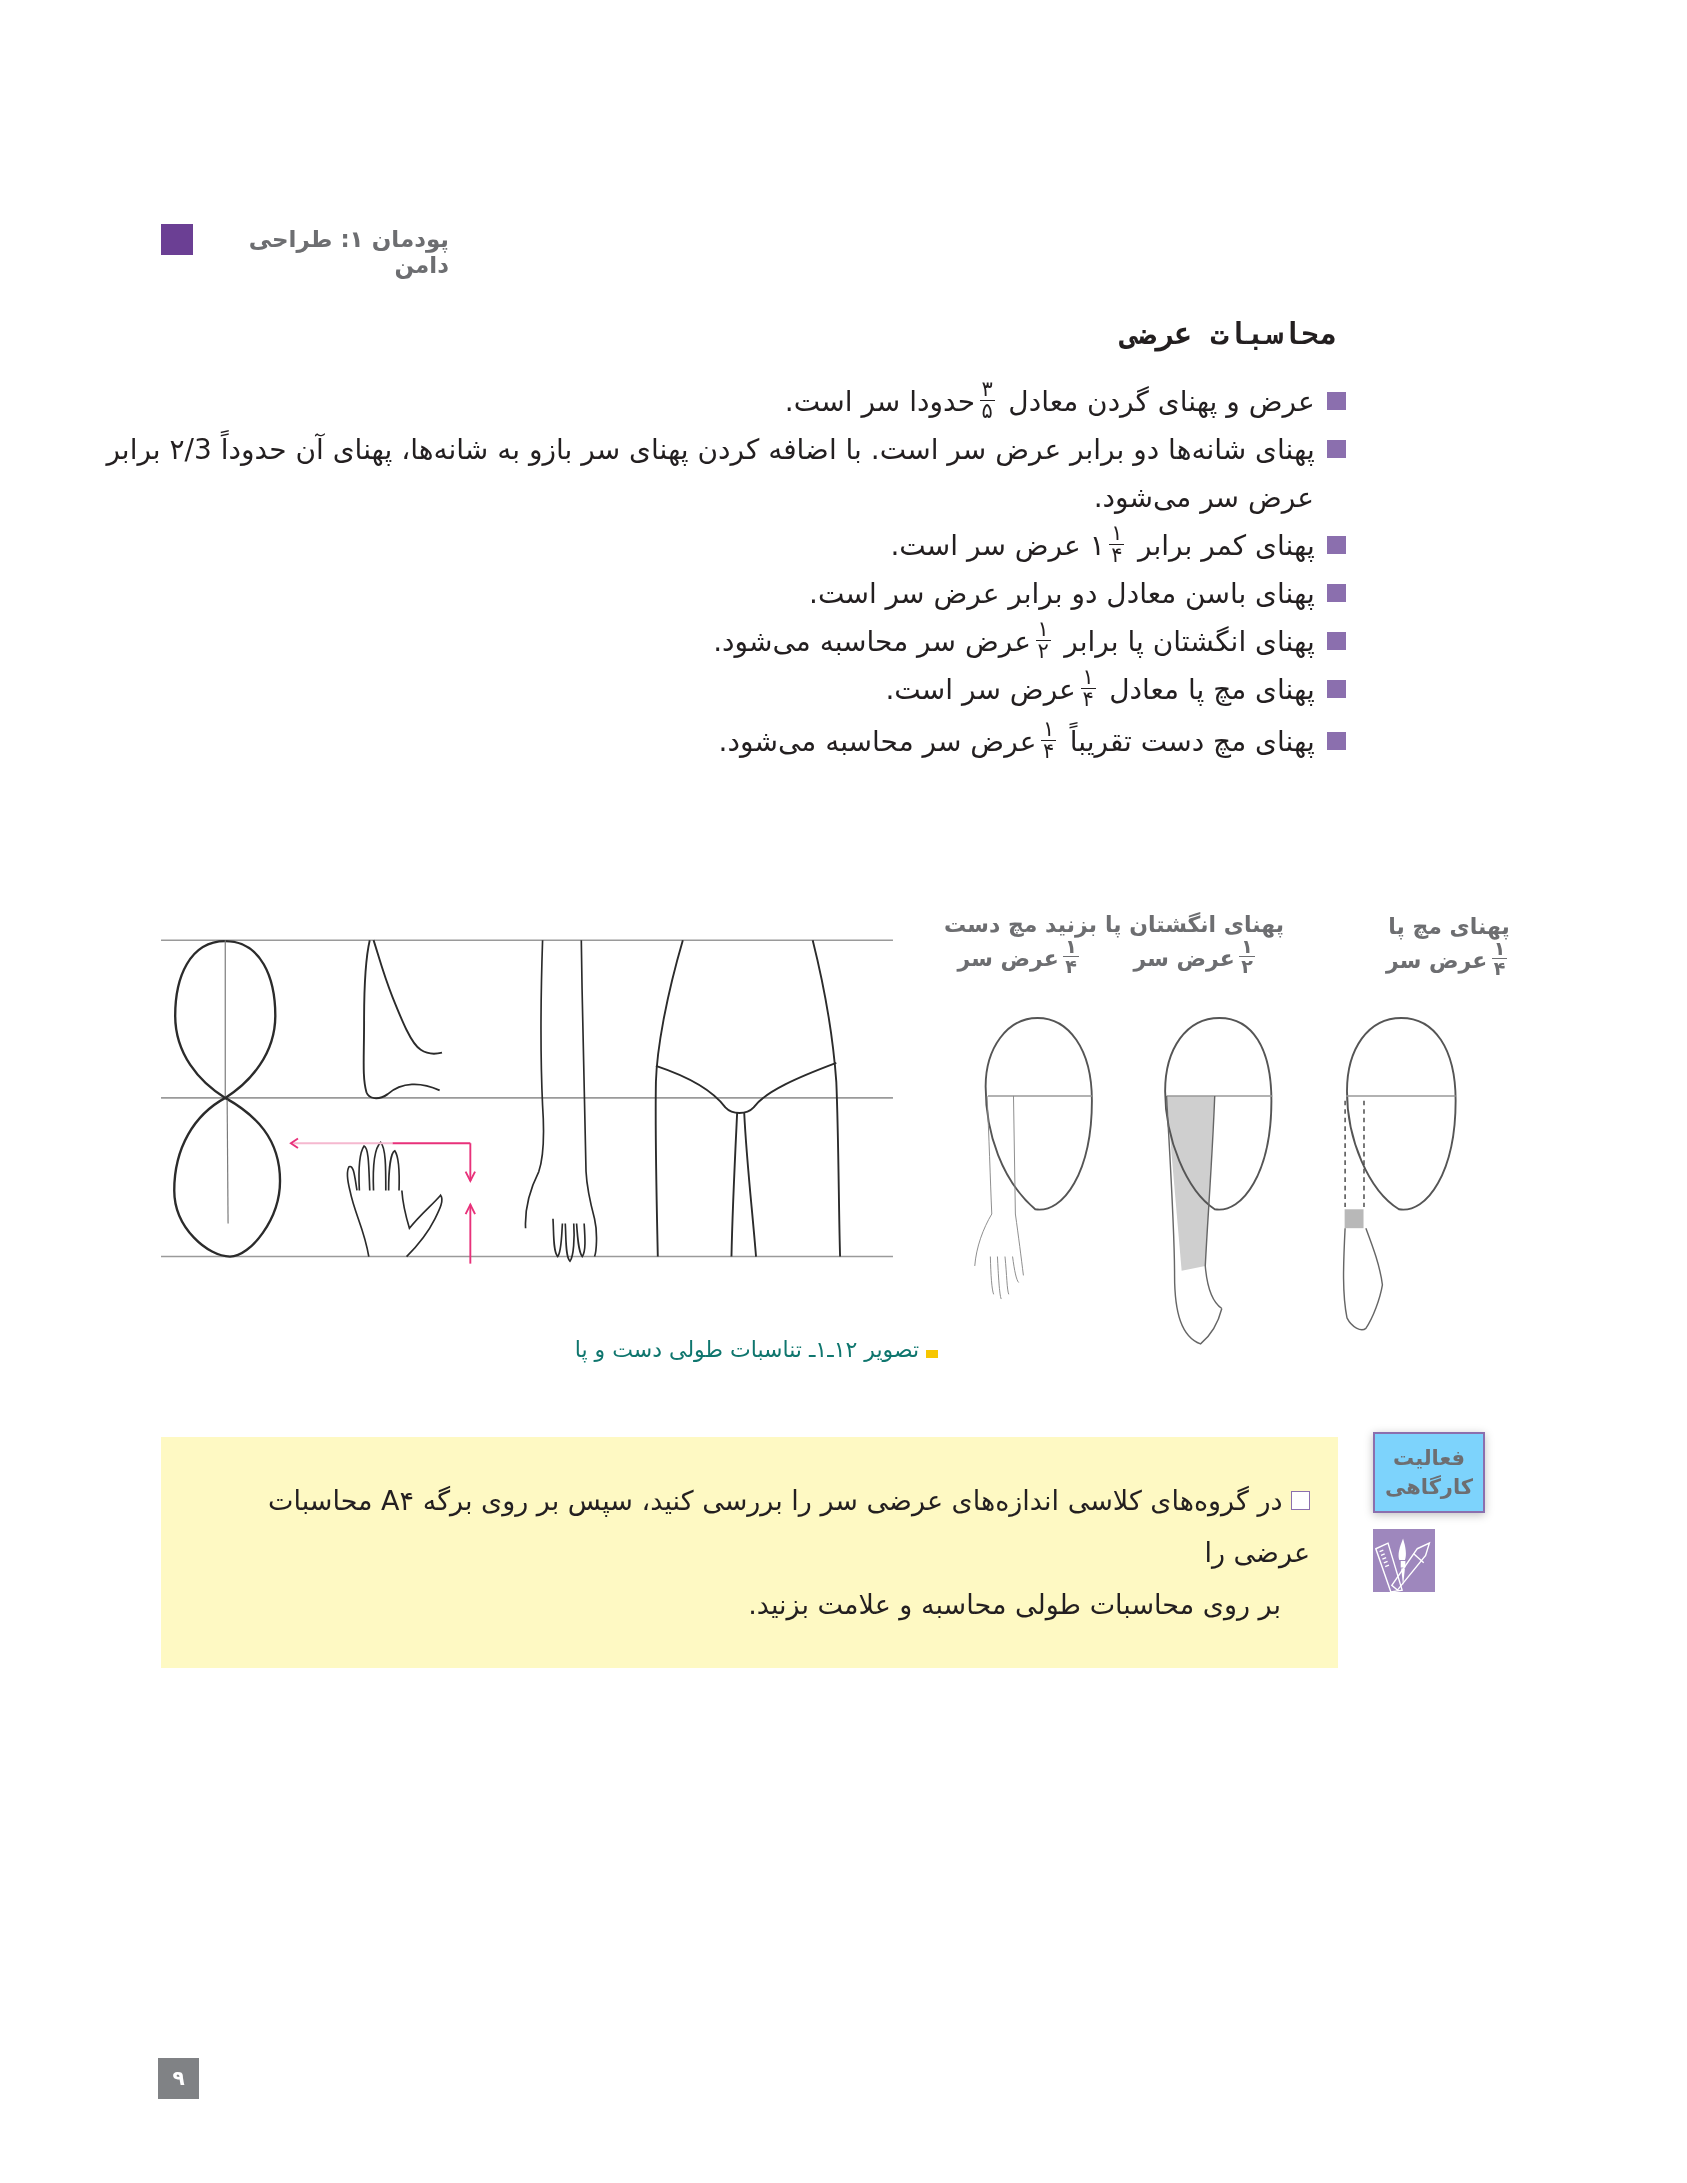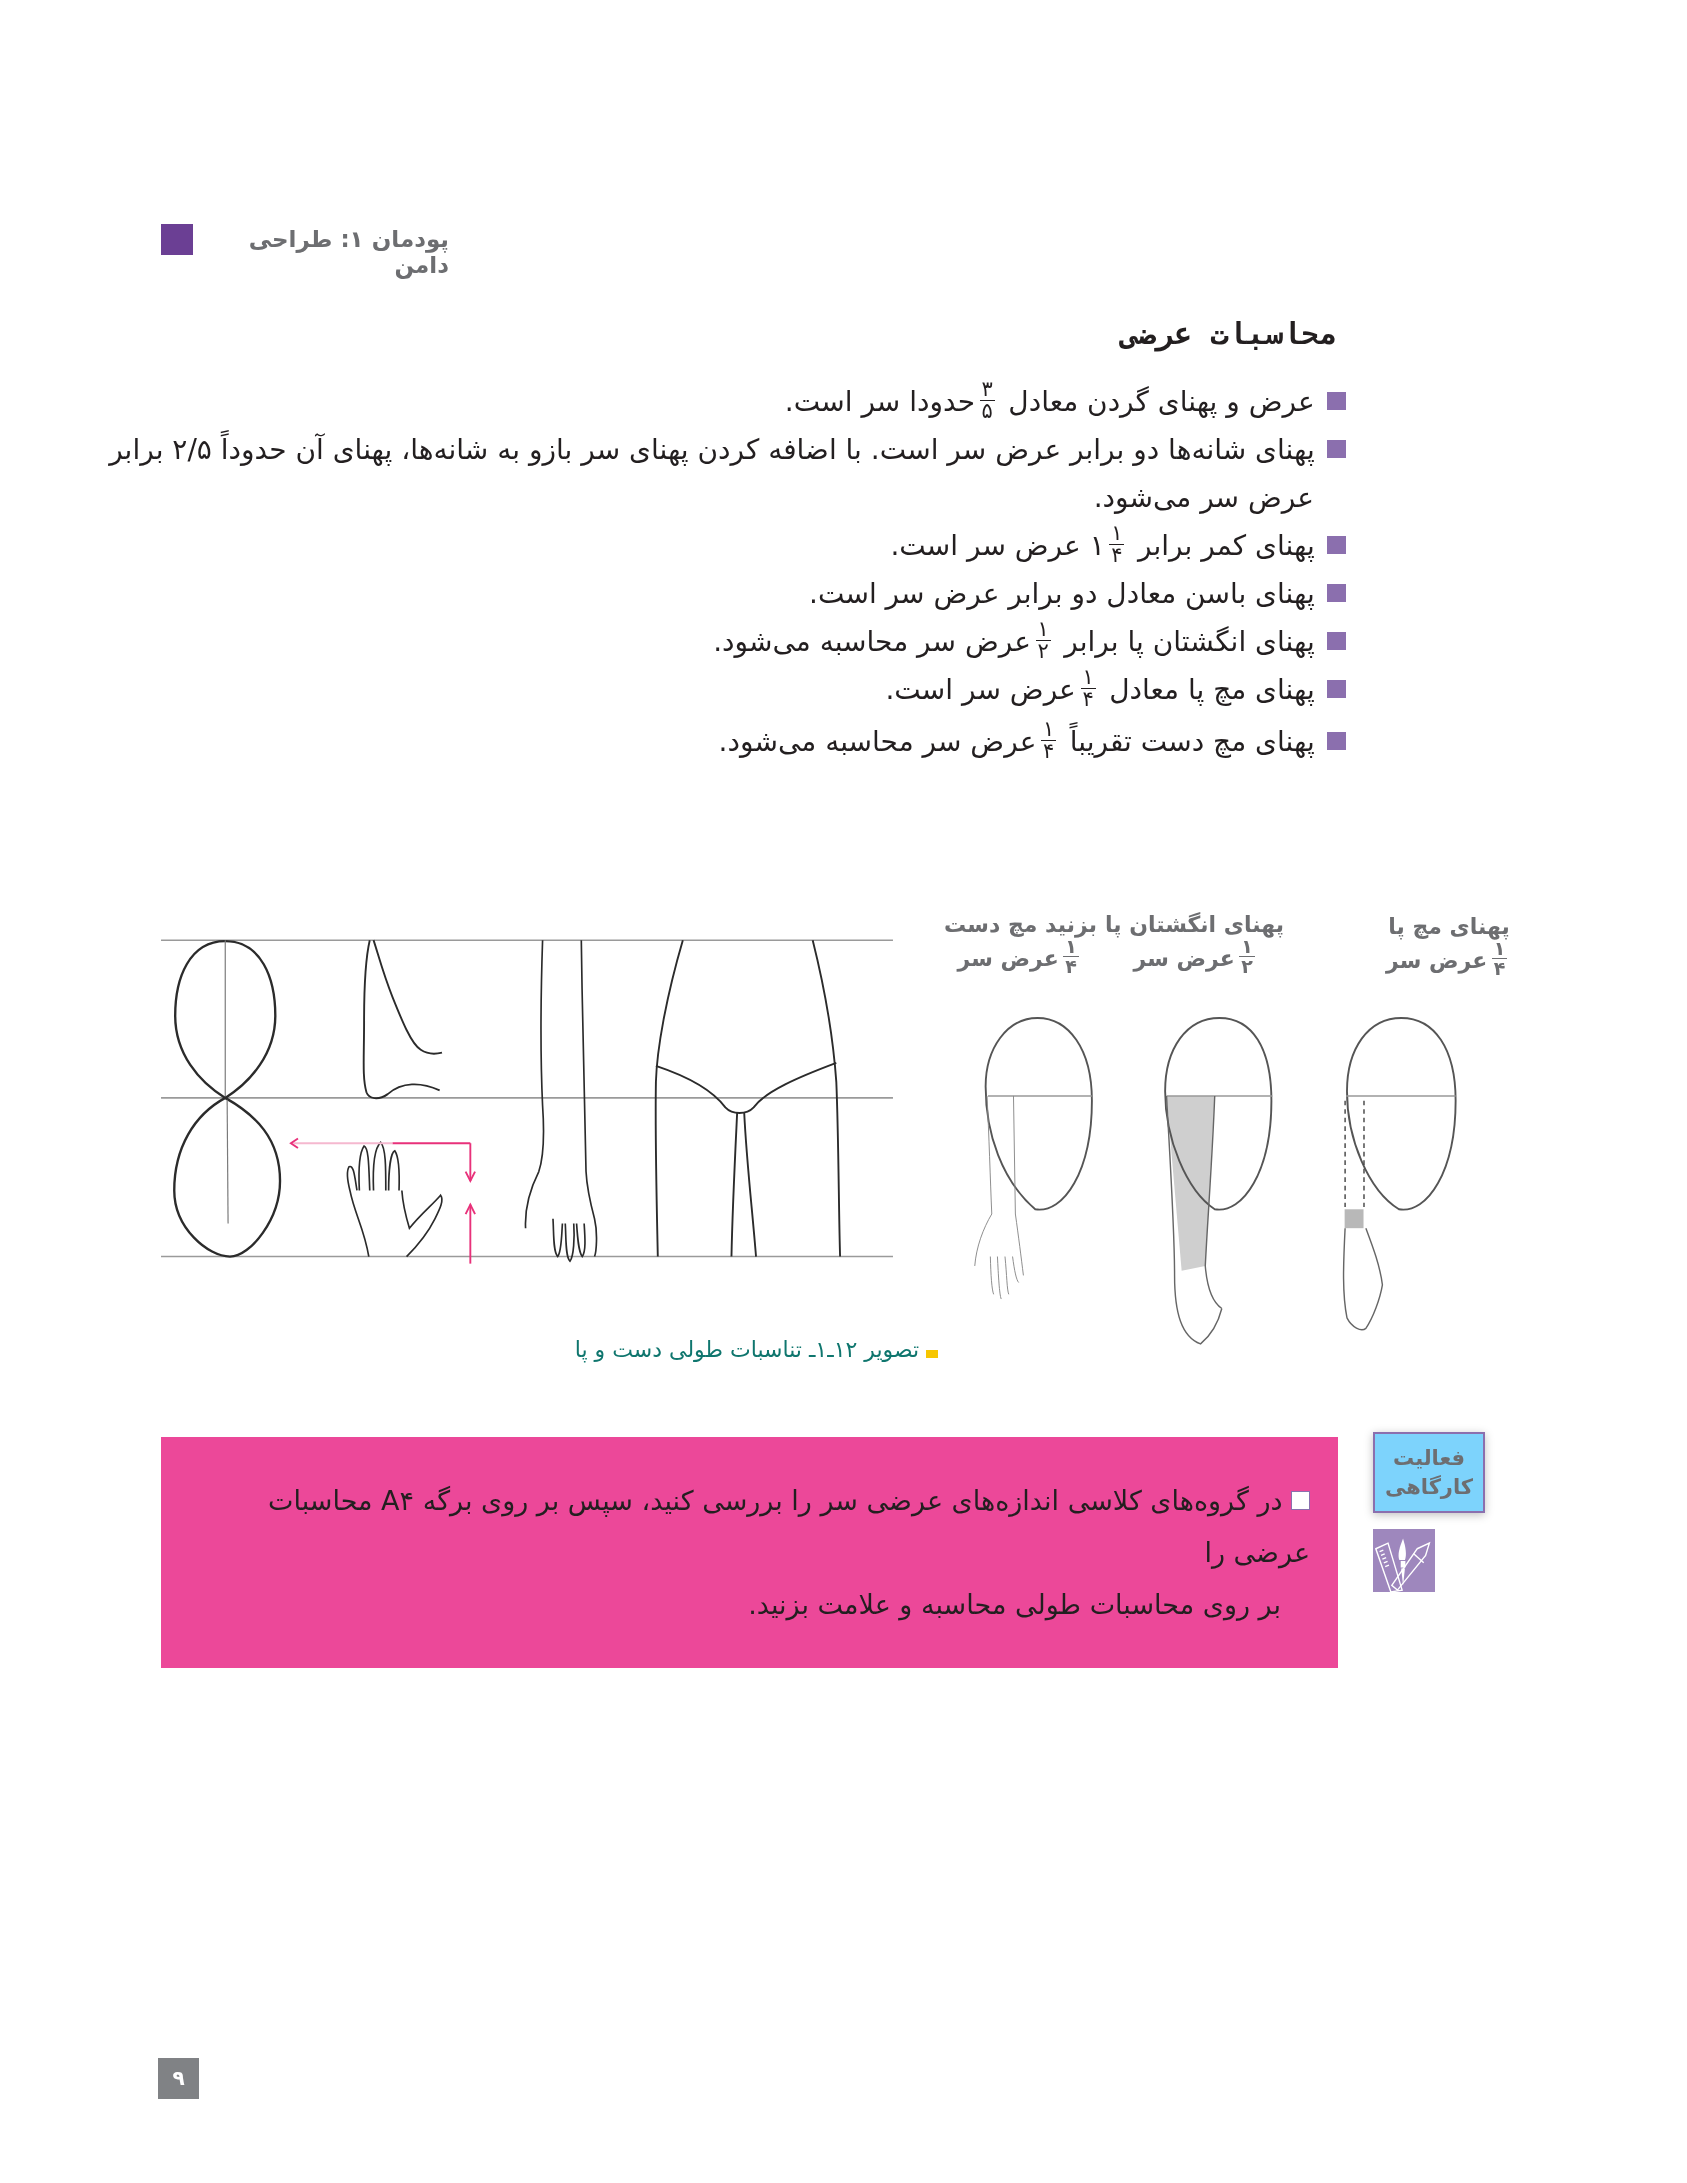--- a/index.html
+++ b/index.html
@@ -31,21 +31,21 @@
   .fig-label { position:absolute; text-align:center; color:#6d6e71; font-weight:bold; font-size:22px; white-space:nowrap; }
   .fig-label .l1 { display:block; }
   .fig-label .l2 { display:block; margin-top:2.8px; }
   .fig-label .frac { font-size:19px; line-height:19px; color:#6d6e71; }
   .fig-label .frac .num { border-bottom-color:#6d6e71; }
 
   #caption { right:749px; top:1337px; font-size:22px; font-weight:normal; color:#0f766e; white-space:nowrap; }
   #caption-mark { display:inline-block; width:12.3px; height:7.6px; background:#f7c600; margin-left:6.6px; vertical-align:middle; position:relative; top:2.8px; }
 
   
-  #activity { left:161px; top:1437px; width:1177px; height:231px; background:#ec4899; }
+  #activity { left:161px; top:1437px; width:1177px; height:231px; background:#fef9c3; }
   #activity-text { right:28px; top:38px; width:1125px; font-size:27px; line-height:52px; text-align:right; color:#231f20; }
   .chk { display:inline-block; width:17px; height:17px; background:#ffffff; border:1.9px solid #8b6fae; margin-left:8.5px; vertical-align:middle; position:relative; top:-1.9px; }
 
   #side-label { left:1373px; top:1432px; width:112px; height:81px; border:2.4px solid #8b6fae; background:#7dd3fc;
                 box-shadow:0 1.9px 8.5px rgba(0,0,0,0.25); box-sizing:border-box; text-align:center;
                 color:#6d6e71; font-weight:bold; font-size:21px; line-height:29px; padding-top:10.4px; }
   #side-icon { left:1373px; top:1529px; width:62px; height:63px; background:#9e87bd; }
 
   #page-num { left:158px; top:2058px; width:41px; height:41px; background:#808285; color:#ffffff; font-size:20px; font-weight:bold; text-align:center; line-height:41px; }
 </style>
@@ -59,21 +59,21 @@
 
 <div class="abs bullets rtl">
   <div class="b-line">
     <span class="b-sq"></span><span>عرض و پهنای گردن معادل</span>
     <span class="frac">
         <span class="num">۳</span>
         <span class="den">۵</span>
       </span><span>حدودا سر است.</span>
   </div>
   <div class="b-line">
-    <span class="b-sq"></span><span>پهنای شانه‌ها دو برابر عرض سر است. با اضافه کردن پهنای سر بازو به شانه‌ها، پهنای آن حدوداً ۲/۵ برابر</span>
+    <span class="b-sq"></span><span>پهنای شانه‌ها دو برابر عرض سر است. با اضافه کردن پهنای سر بازو به شانه‌ها، پهنای آن حدوداً ۲/3 برابر</span>
   </div>
   <div class="b-line cont">
     <span>عرض سر می‌شود.</span>
   </div>
   <div class="b-line">
     <span class="b-sq"></span><span>پهنای کمر برابر</span>
     <span class="frac">
         <span class="num">۱</span>
         <span class="den">۴</span>
       </span><span>۱</span>

